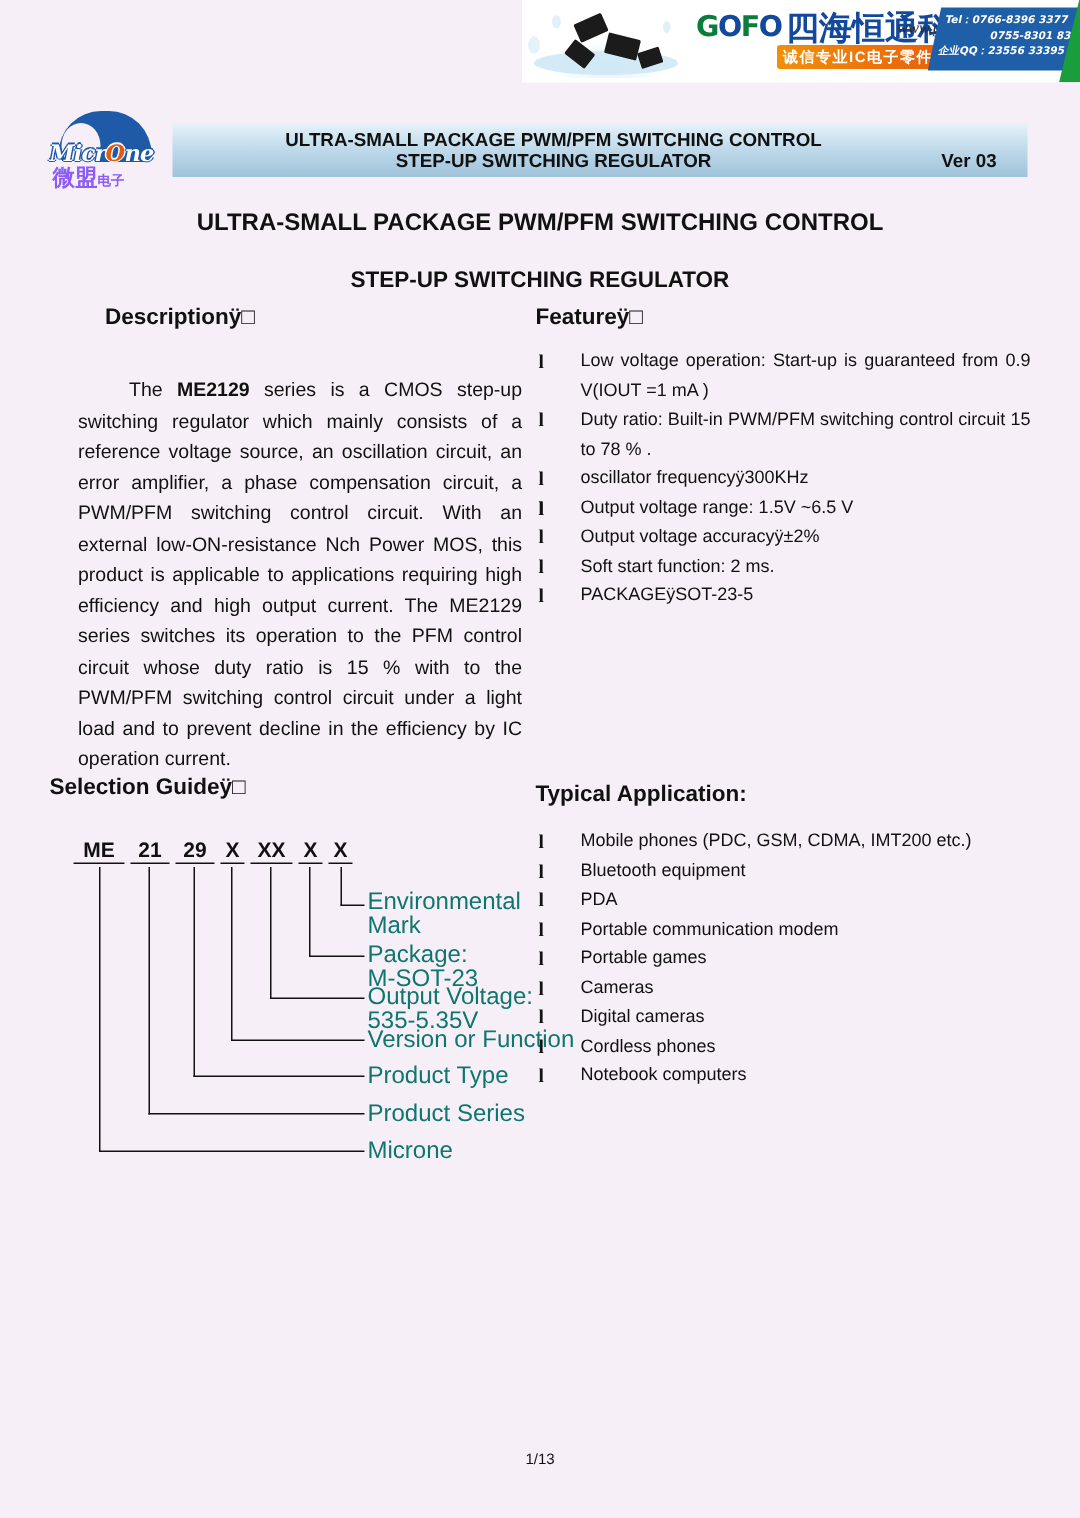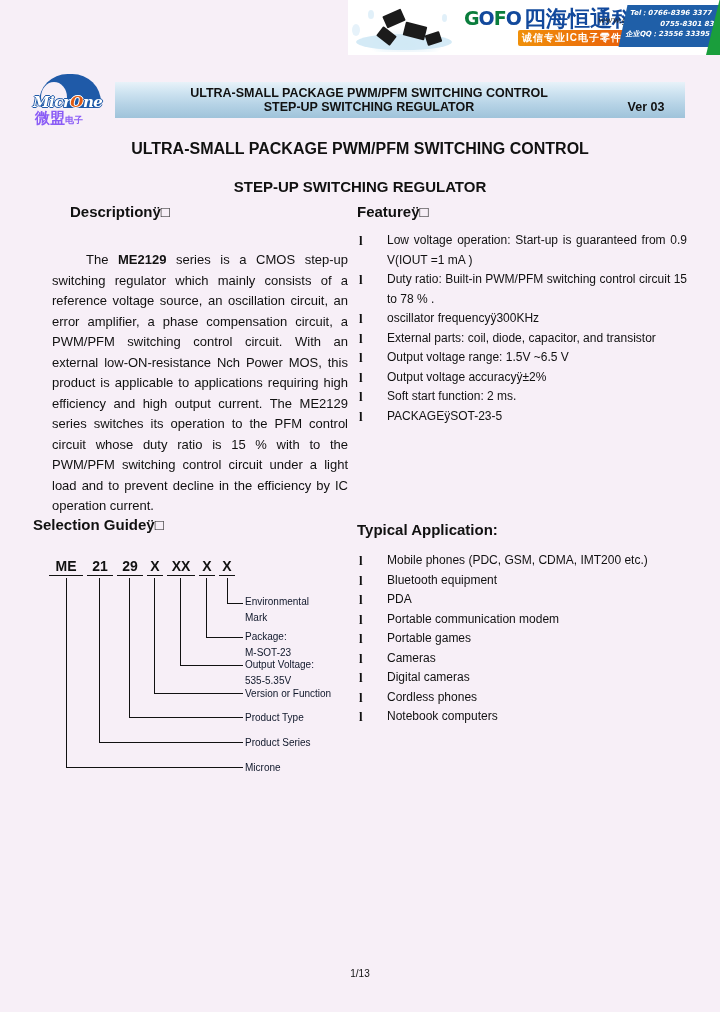--- a/index.html
+++ b/index.html
@@ -163,21 +163,21 @@
   .just{text-align:justify;}
 
   
   #ladder{position:absolute;left:33px;top:558px;width:320px;height:240px;}
   .seg{
     position:absolute;font-size:14px;font-weight:bold;color:#111;
     border-bottom:1.6px solid #111;padding-bottom:1px;text-align:center;
     white-space:nowrap;
   }
   .lad-lbl{
-    position:absolute;font-size:10px;color:#0f172a;
+    position:absolute;font-size:16px;color:#0f766e;
     line-height:15.5px;white-space:nowrap;
   }
   .vline{position:absolute;width:0;border-left:1.6px solid #111;}
   .hline{position:absolute;height:0;border-top:1.6px solid #111;}
 
   
   .footer{
     position:absolute;left:0;top:968px;width:720px;text-align:center;
     font-size:10px;color:#111;
   }
@@ -233,21 +233,21 @@
 <div class="sec-h" id="desc-h">Descriptionÿ□</div>
 <div class="desc-body just">
   <span class="ind"></span><span>The </span><b>ME2129</b><span> series is a CMOS step-up switching regulator which mainly consists of a reference voltage source, an oscillation circuit, an error amplifier, a phase compensation circuit, a PWM/PFM switching control circuit. With an external low-ON-resistance Nch Power MOS, this product is applicable to applications requiring high efficiency and high output current. The ME2129 series switches its operation to the PFM control circuit whose duty ratio is 15 % with to the PWM/PFM switching control circuit under a light load and to prevent decline in the efficiency by IC operation current.</span>
 </div>
 
 <div class="sec-h" id="feat-h">Featureÿ□</div>
 <div class="bullet-list" id="feat-list">
   <div class="bl-item just"><span class="bl-mark">l</span><span>Low voltage operation: Start-up is guaranteed from 0.9 V(IOUT =1 mA )</span></div>
   <div class="bl-item just"><span class="bl-mark">l</span><span>Duty ratio: Built-in PWM/PFM switching control circuit 15 to 78 % .</span></div>
   <div class="bl-item"><span class="bl-mark">l</span><span>oscillator frequencyÿ300KHz</span></div>
-  <div class="bl-item"><span class="bl-mark">l</span><span>External parts: coil, diode, capacitor, and transistor</span></div>
+  <div class="bl-item"><span class="bl-mark">l</span></div>
   <div class="bl-item"><span class="bl-mark">l</span><span>Output voltage range: 1.5V ~6.5 V</span></div>
   <div class="bl-item"><span class="bl-mark">l</span><span>Output voltage accuracyÿ±2%</span></div>
   <div class="bl-item"><span class="bl-mark">l</span><span>Soft start function: 2 ms.</span></div>
   <div class="bl-item"><span class="bl-mark">l</span><span>PACKAGEÿSOT-23-5</span></div>
 </div>
 
 <div class="sec-h" id="sel-h">Selection Guideÿ□</div>
 
 <div id="ladder">
 

